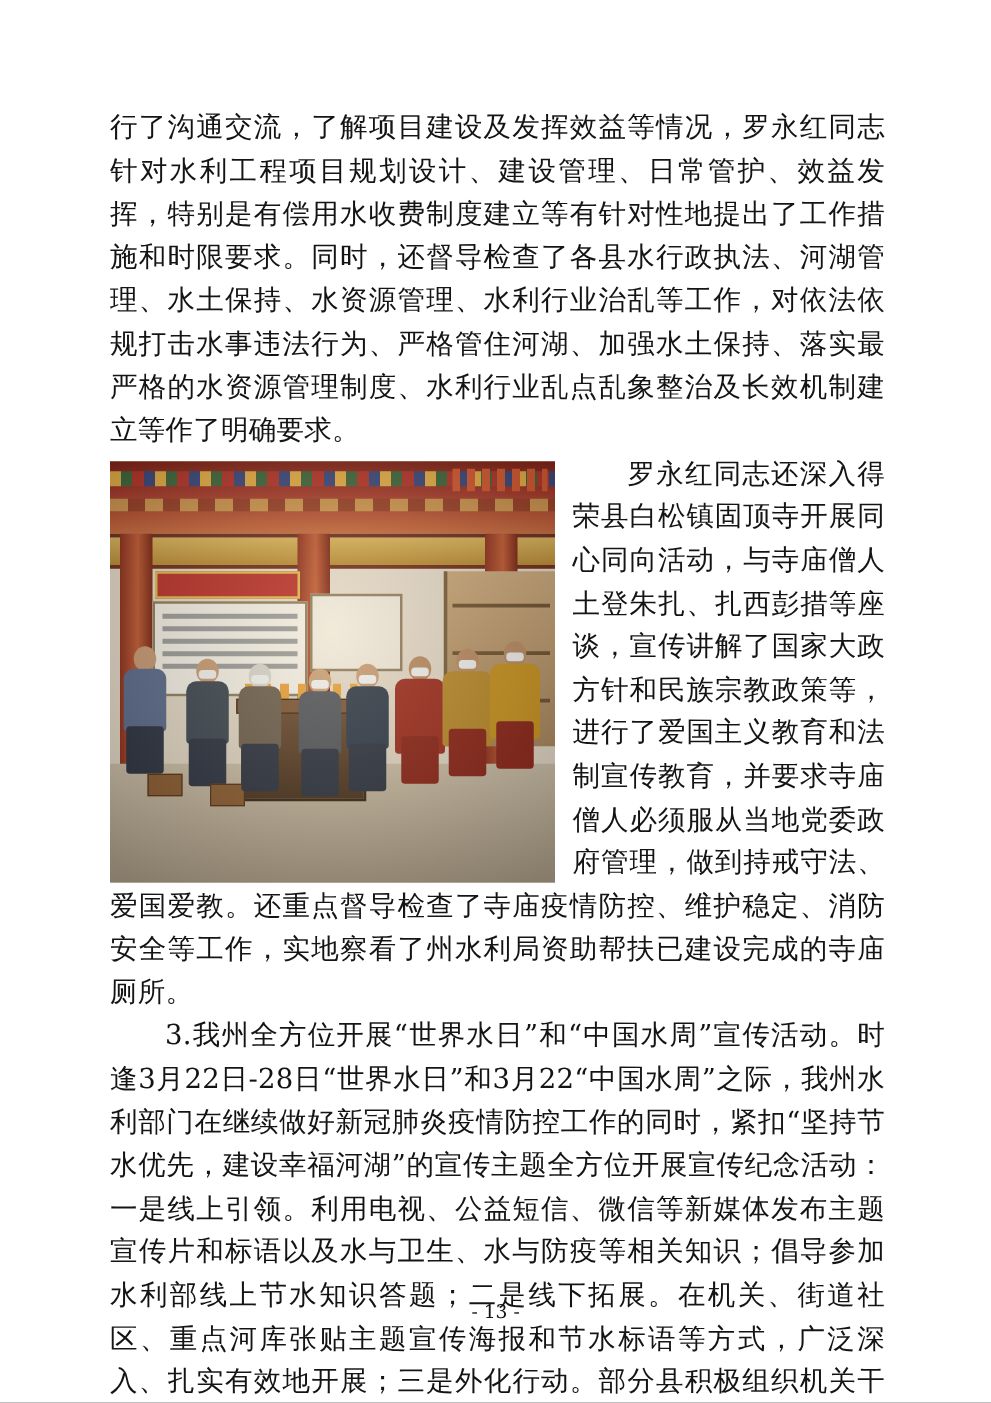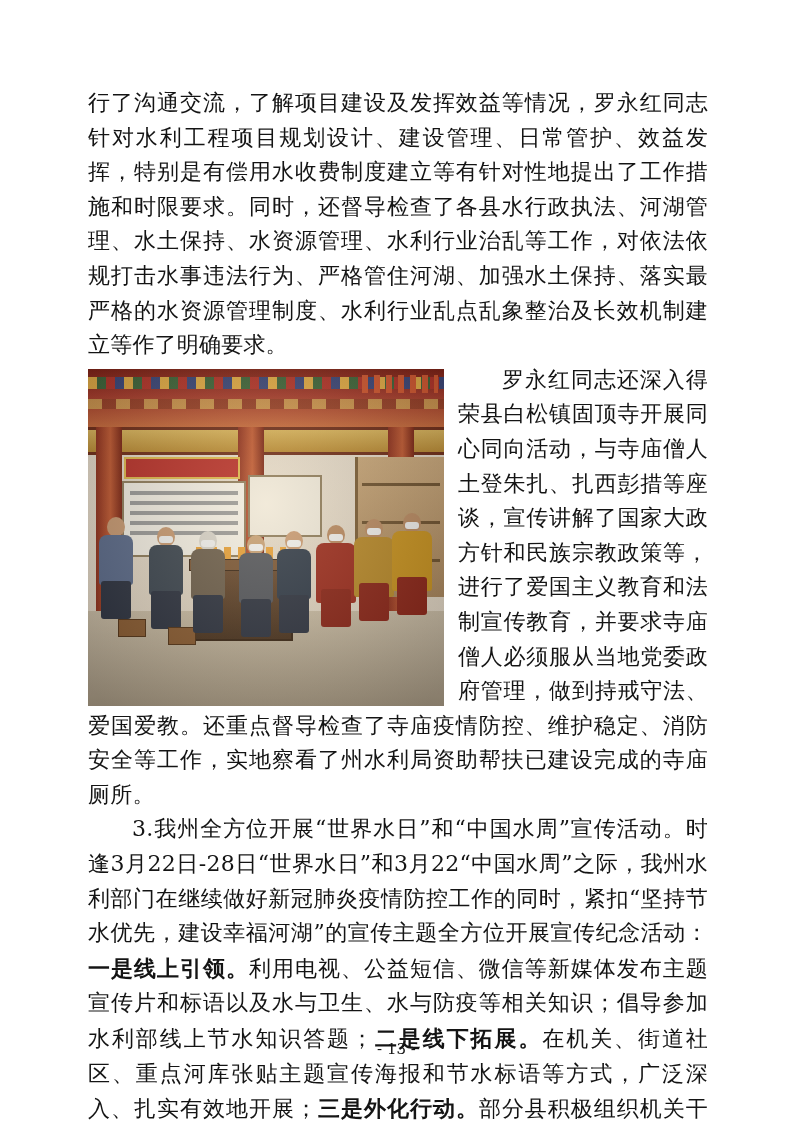--- a/index.html
+++ b/index.html
@@ -153,21 +153,21 @@
   .monk .legs { background: #8b2418; }
   .monk .head { background: #b98a63; }
   .ph-stool {
     position: absolute; width: 26px; height: 16px; background: #8a5c33; border: 1px solid #543418;
   }
   .ph-glow {
     position: absolute; left: 0; top: 0; width: 100%; height: 100%;
     background: radial-gradient(ellipse at 50% 40%, rgba(255,240,200,.16), rgba(0,0,0,.20) 95%);
     pointer-events: none;
   }
-  .bold { font-weight: bold; }
+  .bold { font-weight: normal; }
   .page-number {
     position: absolute;
     left: 0;
     right: 0;
     top: 1040px;
     text-align: center;
     font-size: 15px;
     color: #141414;
     font-family: "DejaVu Serif", "Liberation Serif", serif;
   }

